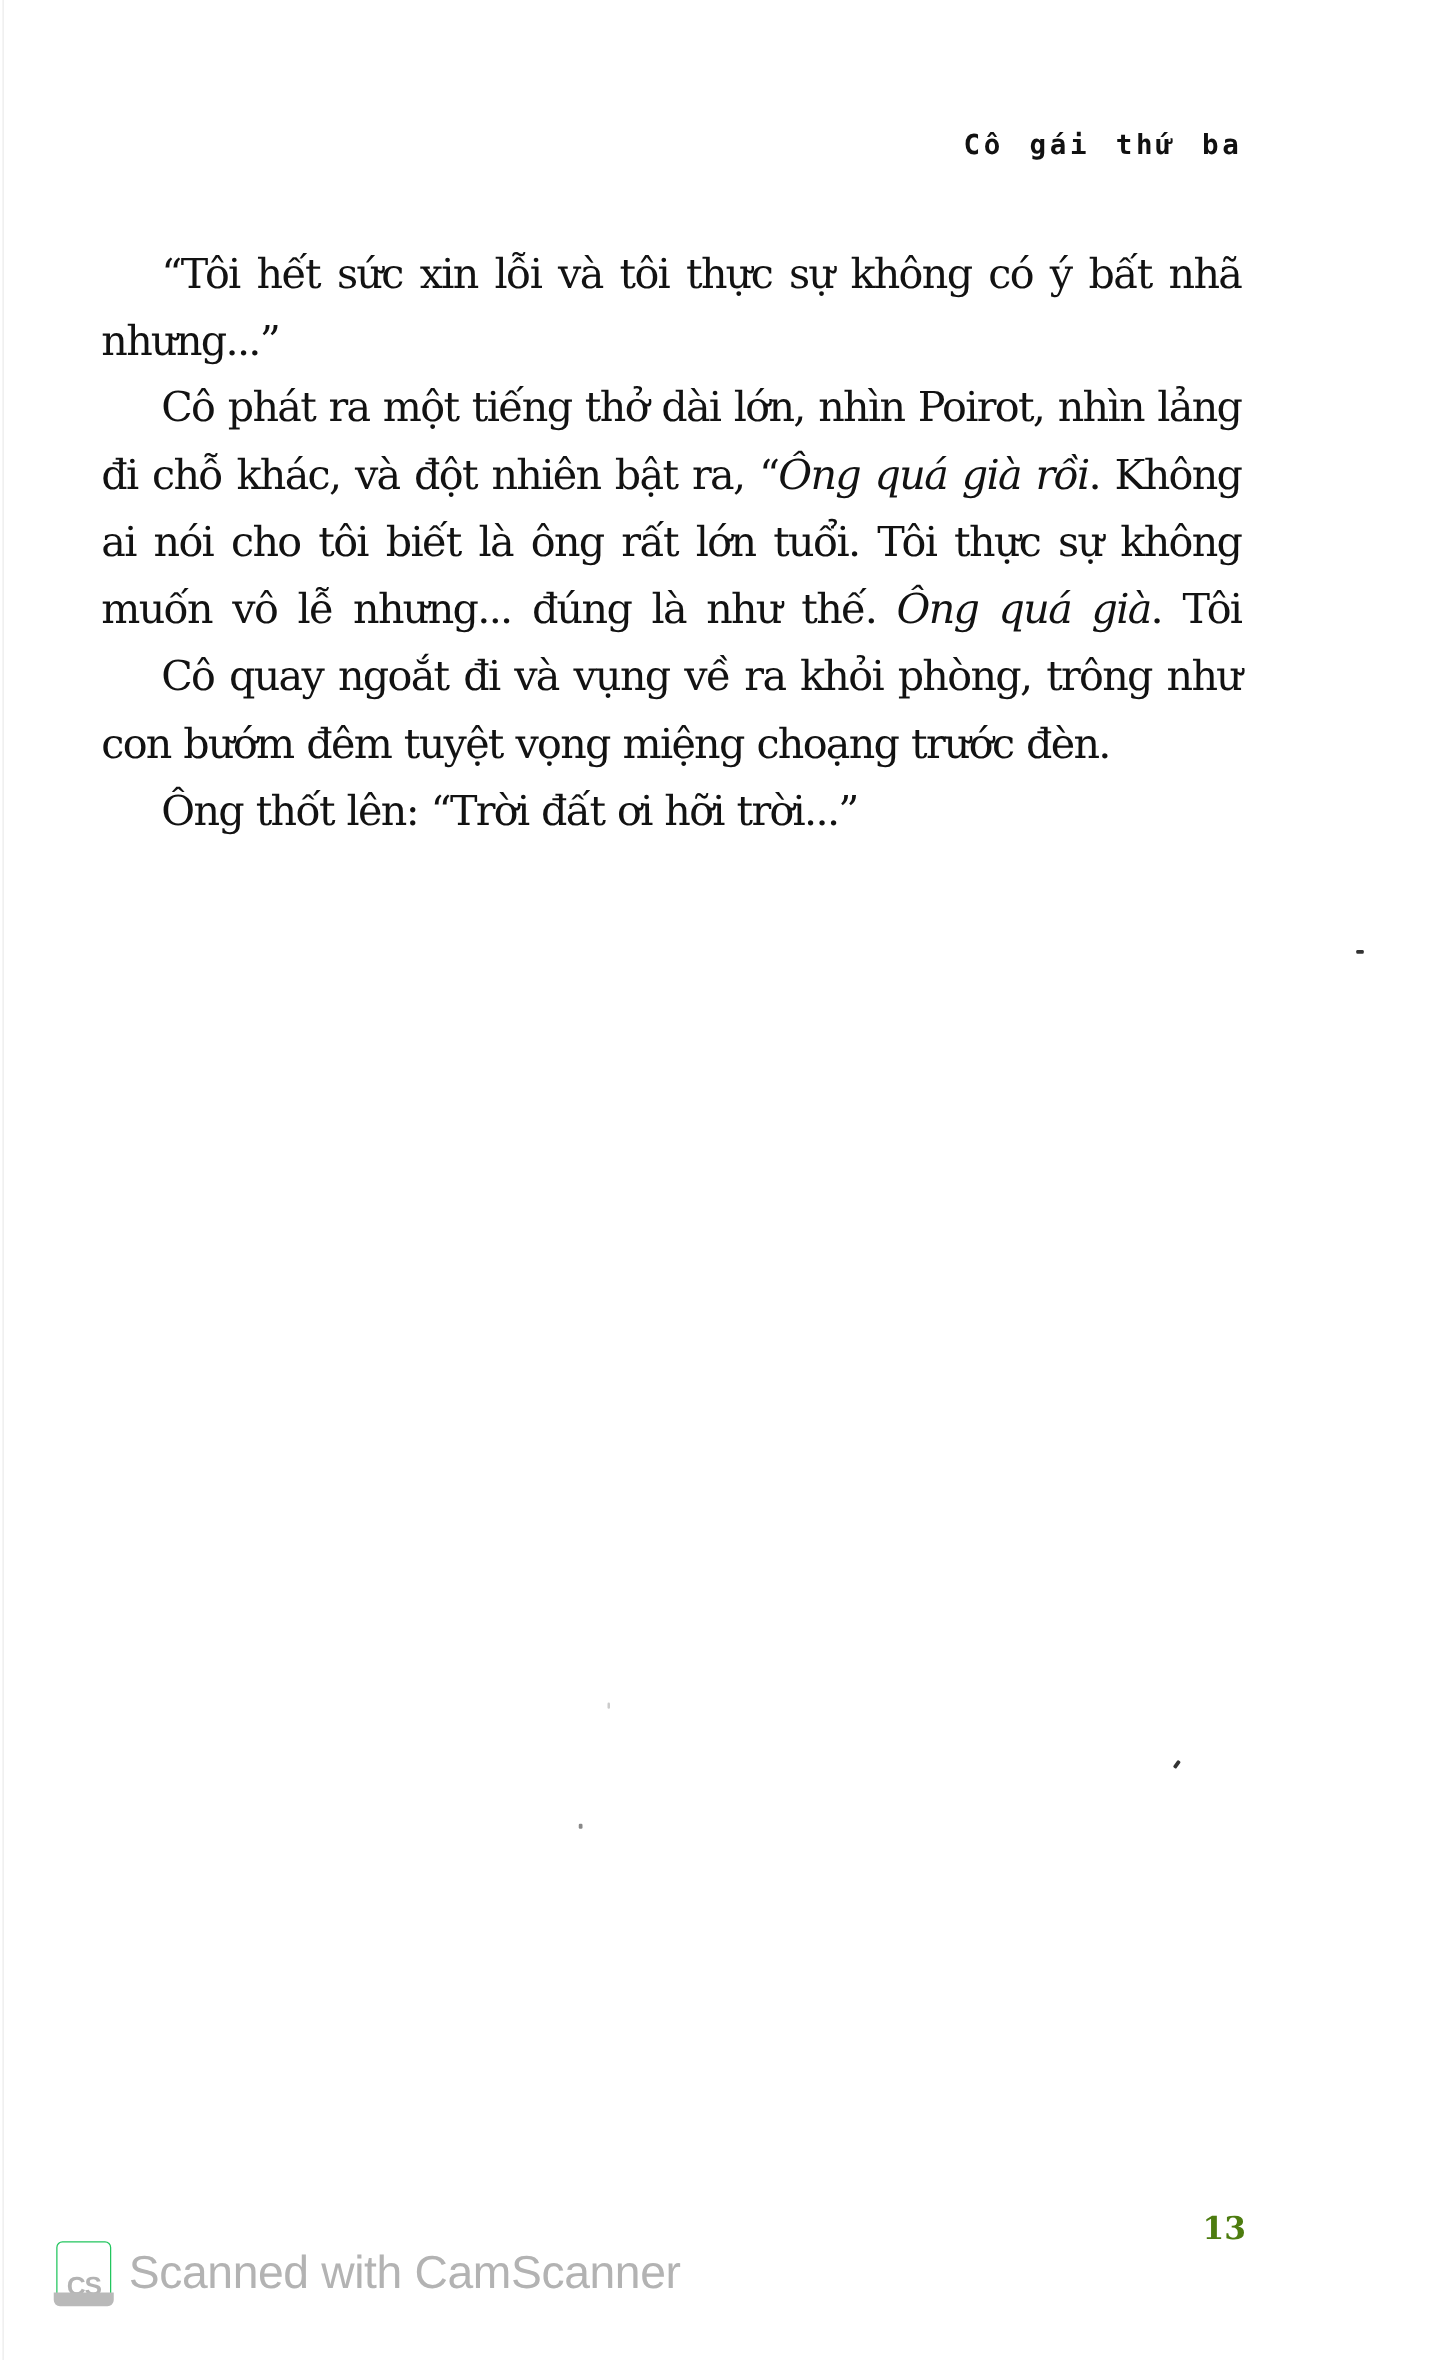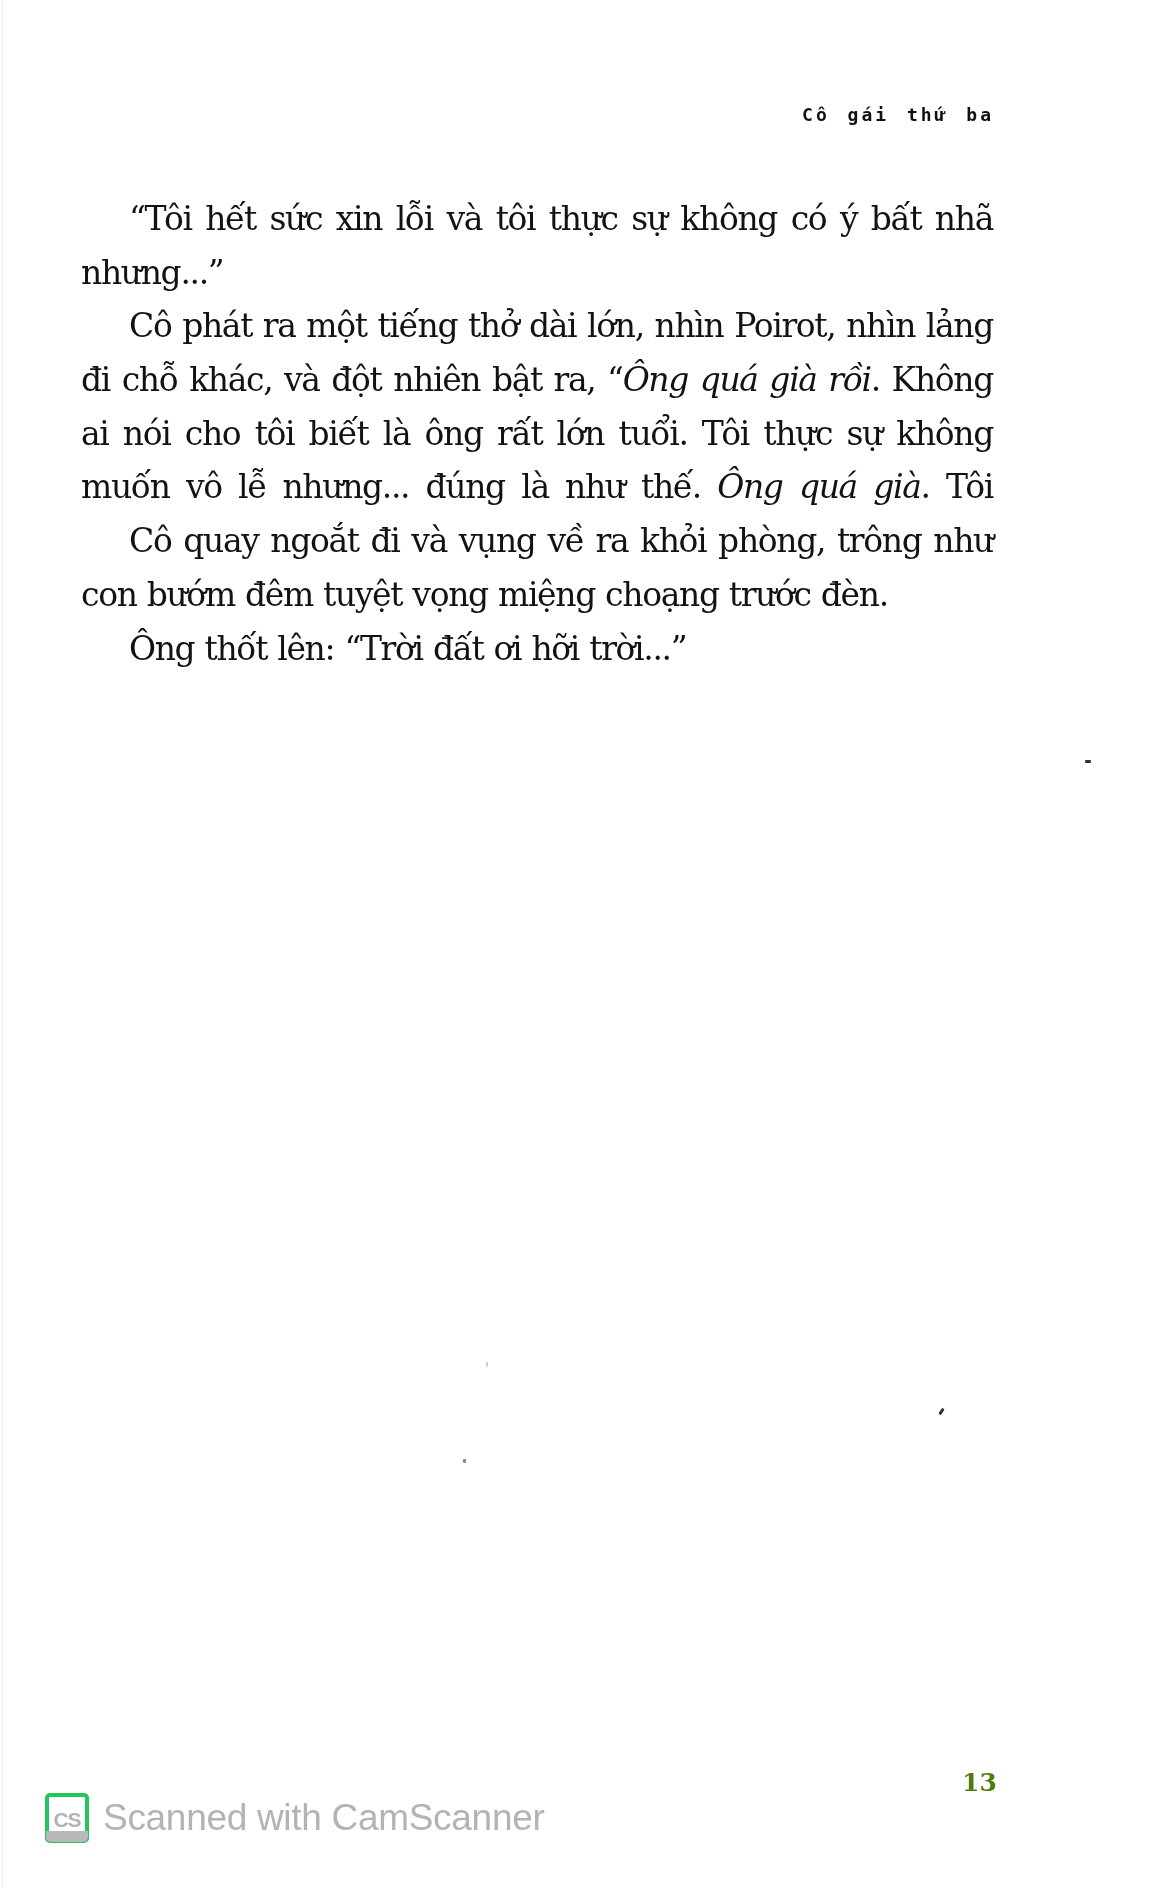--- a/index.html
+++ b/index.html
@@ -21,21 +21,21 @@
       width: 1px;
       height: 1888px;
       background: #ececec;
     }
     .running-header {
       position: absolute;
       top: 104px;
       right: 158px;
       font-family: "DejaVu Sans Mono", monospace;
       font-weight: bold;
-      font-size: 18px;
+      font-size: 22px;
       letter-spacing: 3px;
       color: #111111;
       word-spacing: 4px;
     }
     .page-body {
       position: absolute;
       left: 81px;
       top: 192px;
       width: 912px;
       font-family: "DejaVu Serif", serif;
@@ -74,27 +74,27 @@
       position: absolute;
       left: 45px;
       top: 1793px;
       display: flex;
       align-items: center;
       gap: 14px;
     }
     .cs-logo {
       width: 44px;
       height: 50px;
-      border: 4px solid #22c55e;
+      border: 1px solid #22c55e;
       border-radius: 5px;
       box-sizing: border-box;
       position: relative;
       background: #ffffff;
       display: flex;
-      align-items: center;
+      align-items: flex-end;
       justify-content: center;
     }
     .cs-logo .cs-bar {
       position: absolute;
       left: -3px;
       right: -3px;
       bottom: -3px;
       height: 11px;
       background: #b9b9b9;
       border-radius: 0 0 5px 5px;

